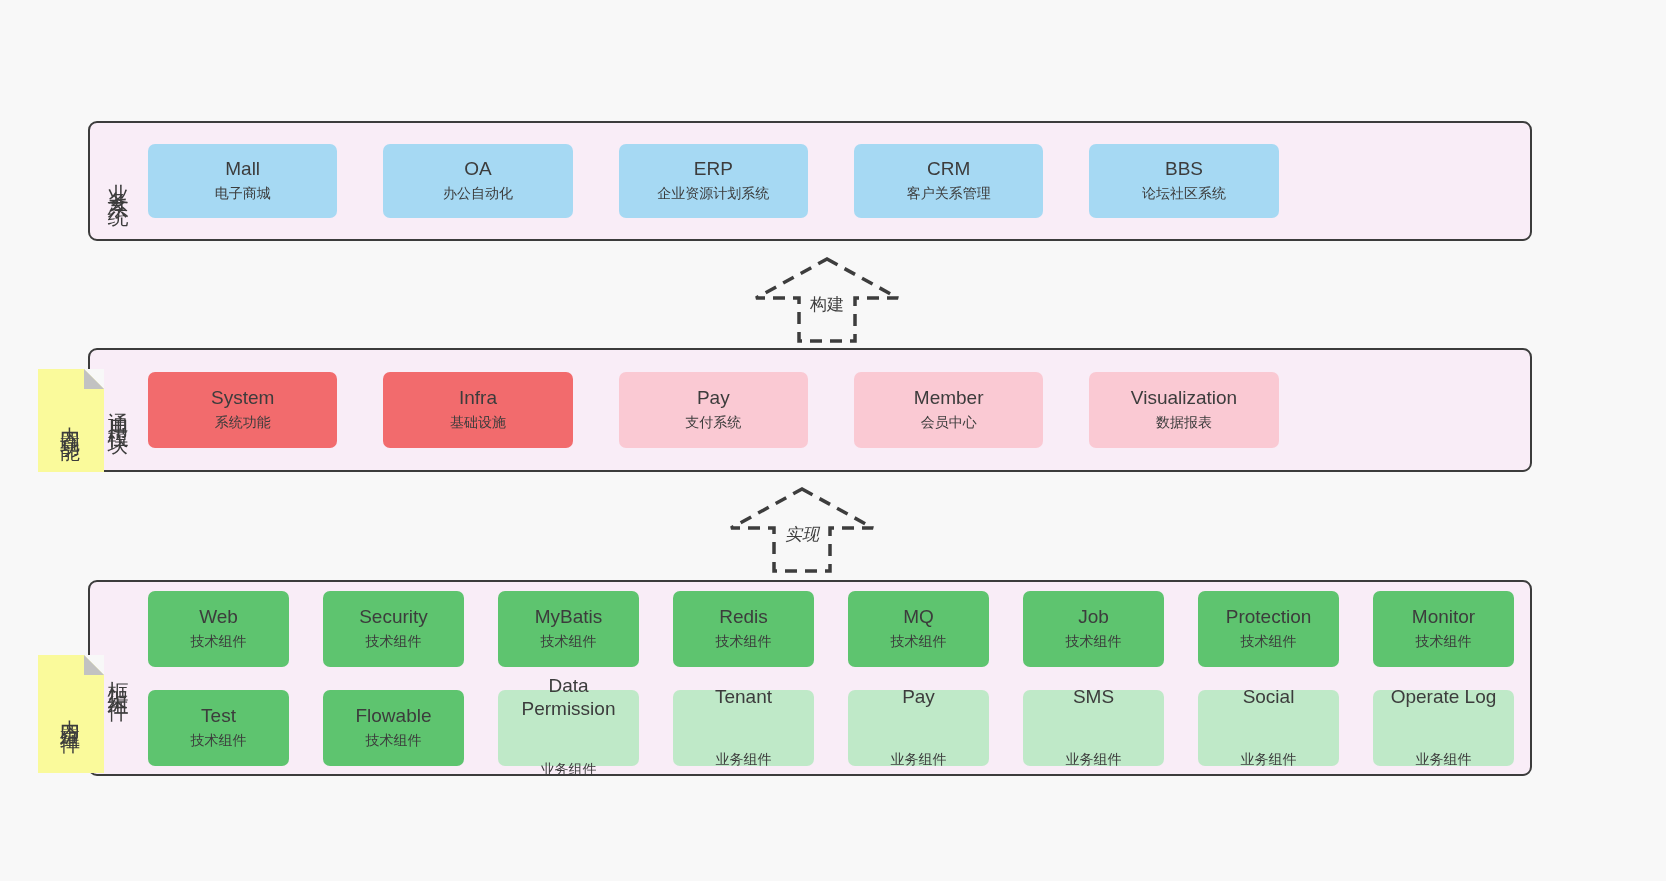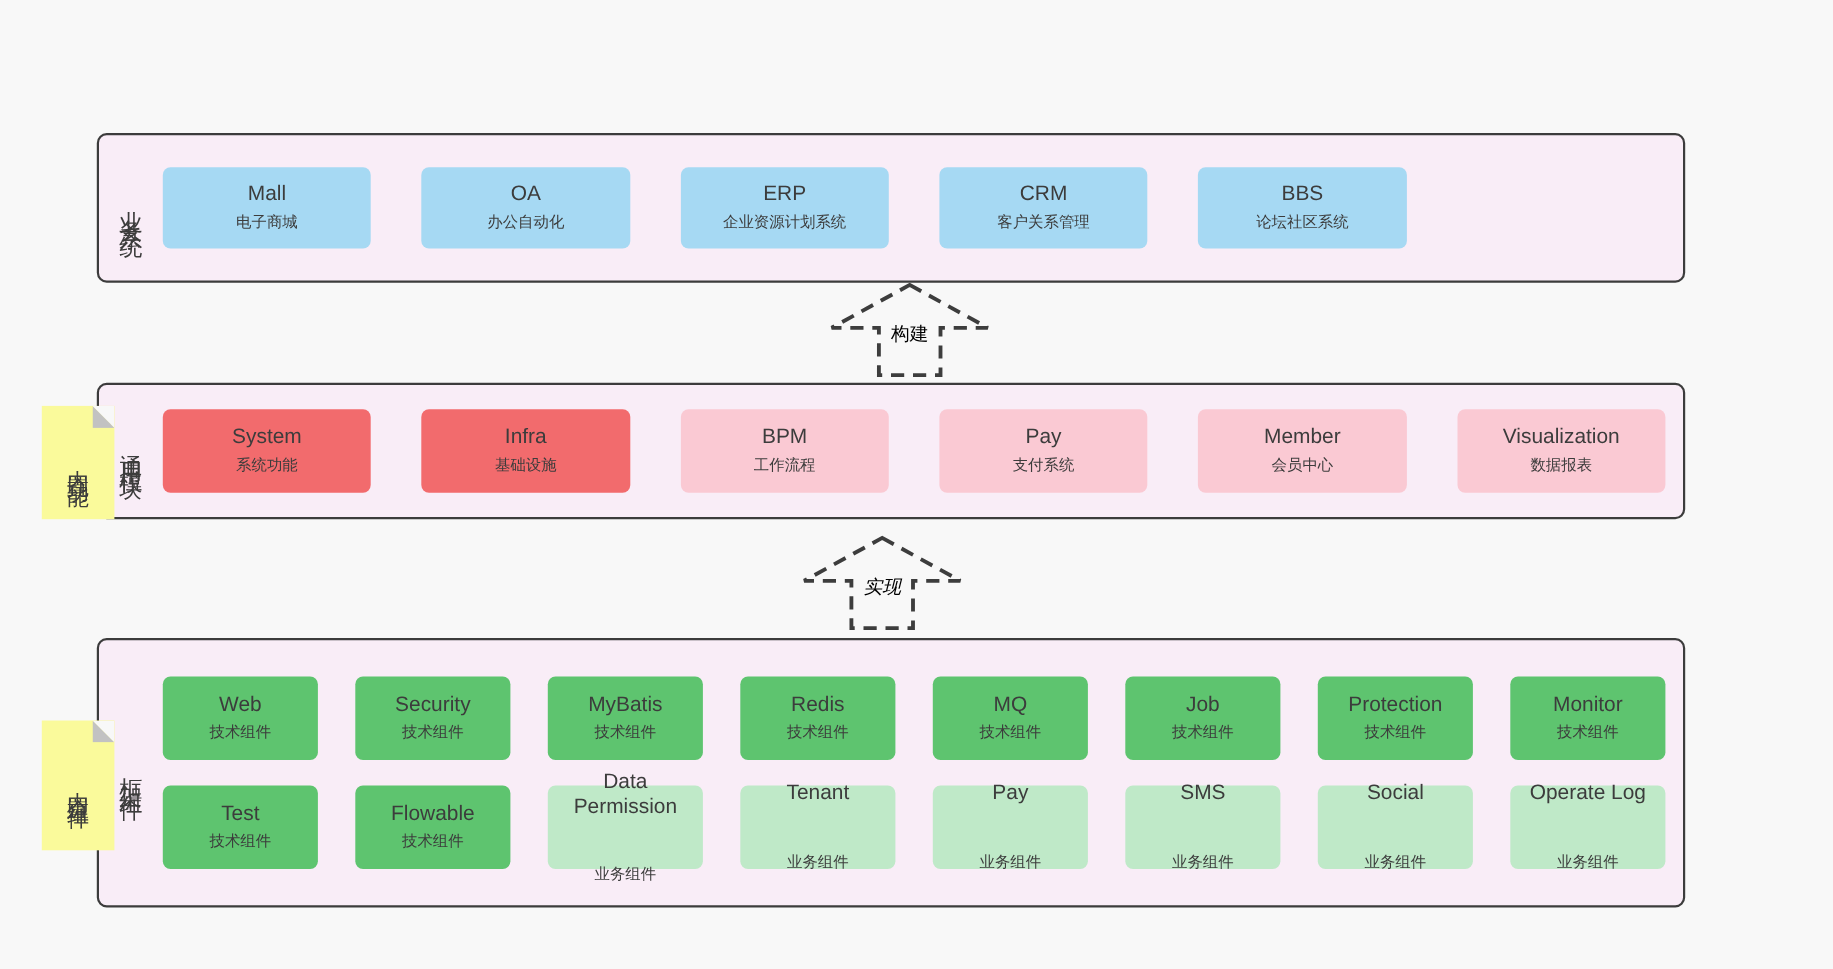--- a/index.html
+++ b/index.html
@@ -16,23 +16,23 @@
   
   .band{
     position:absolute;left:88px;width:1444px;
     background:#f9edf7;
     border:2px solid #3c3c3c;
     border-radius:9px;
     box-sizing:border-box;
     display:flex;
     z-index:1;
   }
-  .band1{top:121px;height:136px;}
+  .band1{top:121px;height:120px;}
   .band2{top:348px;height:124px;}
-  .band3{top:580px;height:245px;justify-content:space-between;}
+  .band3{top:580px;height:196px;justify-content:space-between;}
 
   .vlabel-wrap{
     flex:0 0 56px;
     display:flex;align-items:center;justify-content:center;
   }
   .vtext{
     writing-mode:vertical-rl;
     text-orientation:upright;
     font-size:21px;
     letter-spacing:7px;
@@ -91,21 +91,21 @@
   .arrow polygon{
     fill:none;stroke:#3d3d3d;stroke-width:3.5;
     stroke-dasharray:12 8;
   }
   .arrow-label{
     position:absolute;left:50%;top:54%;
     transform:translate(-50%,-50%);
     background:#f8f8f8;
     padding:1px 3px;
     font-size:17px;
-    color:#000000;
+    color:#404040;
     white-space:nowrap;
   }
   .arrow1{left:753px;top:256px;}
   .arrow2{left:728px;top:486px;font-style:italic;}
 </style>
 </head>
 <body>
 
 <div class="canvas">
 
@@ -151,24 +151,20 @@
     <div class="grid cols6">
       <div class="box red">
         <div class="t">System</div>
         <div class="s">系统功能</div>
       </div>
       <div class="box red">
         <div class="t">Infra</div>
         <div class="s">基础设施</div>
       </div>
       <div class="box pink">
-        <div class="t">BPM</div>
-        <div class="s">工作流程</div>
-      </div>
-      <div class="box pink">
         <div class="t">Pay</div>
         <div class="s">支付系统</div>
       </div>
       <div class="box pink">
         <div class="t">Member</div>
         <div class="s">会员中心</div>
       </div>
       <div class="box pink">
         <div class="t">Visualization</div>
         <div class="s">数据报表</div>

